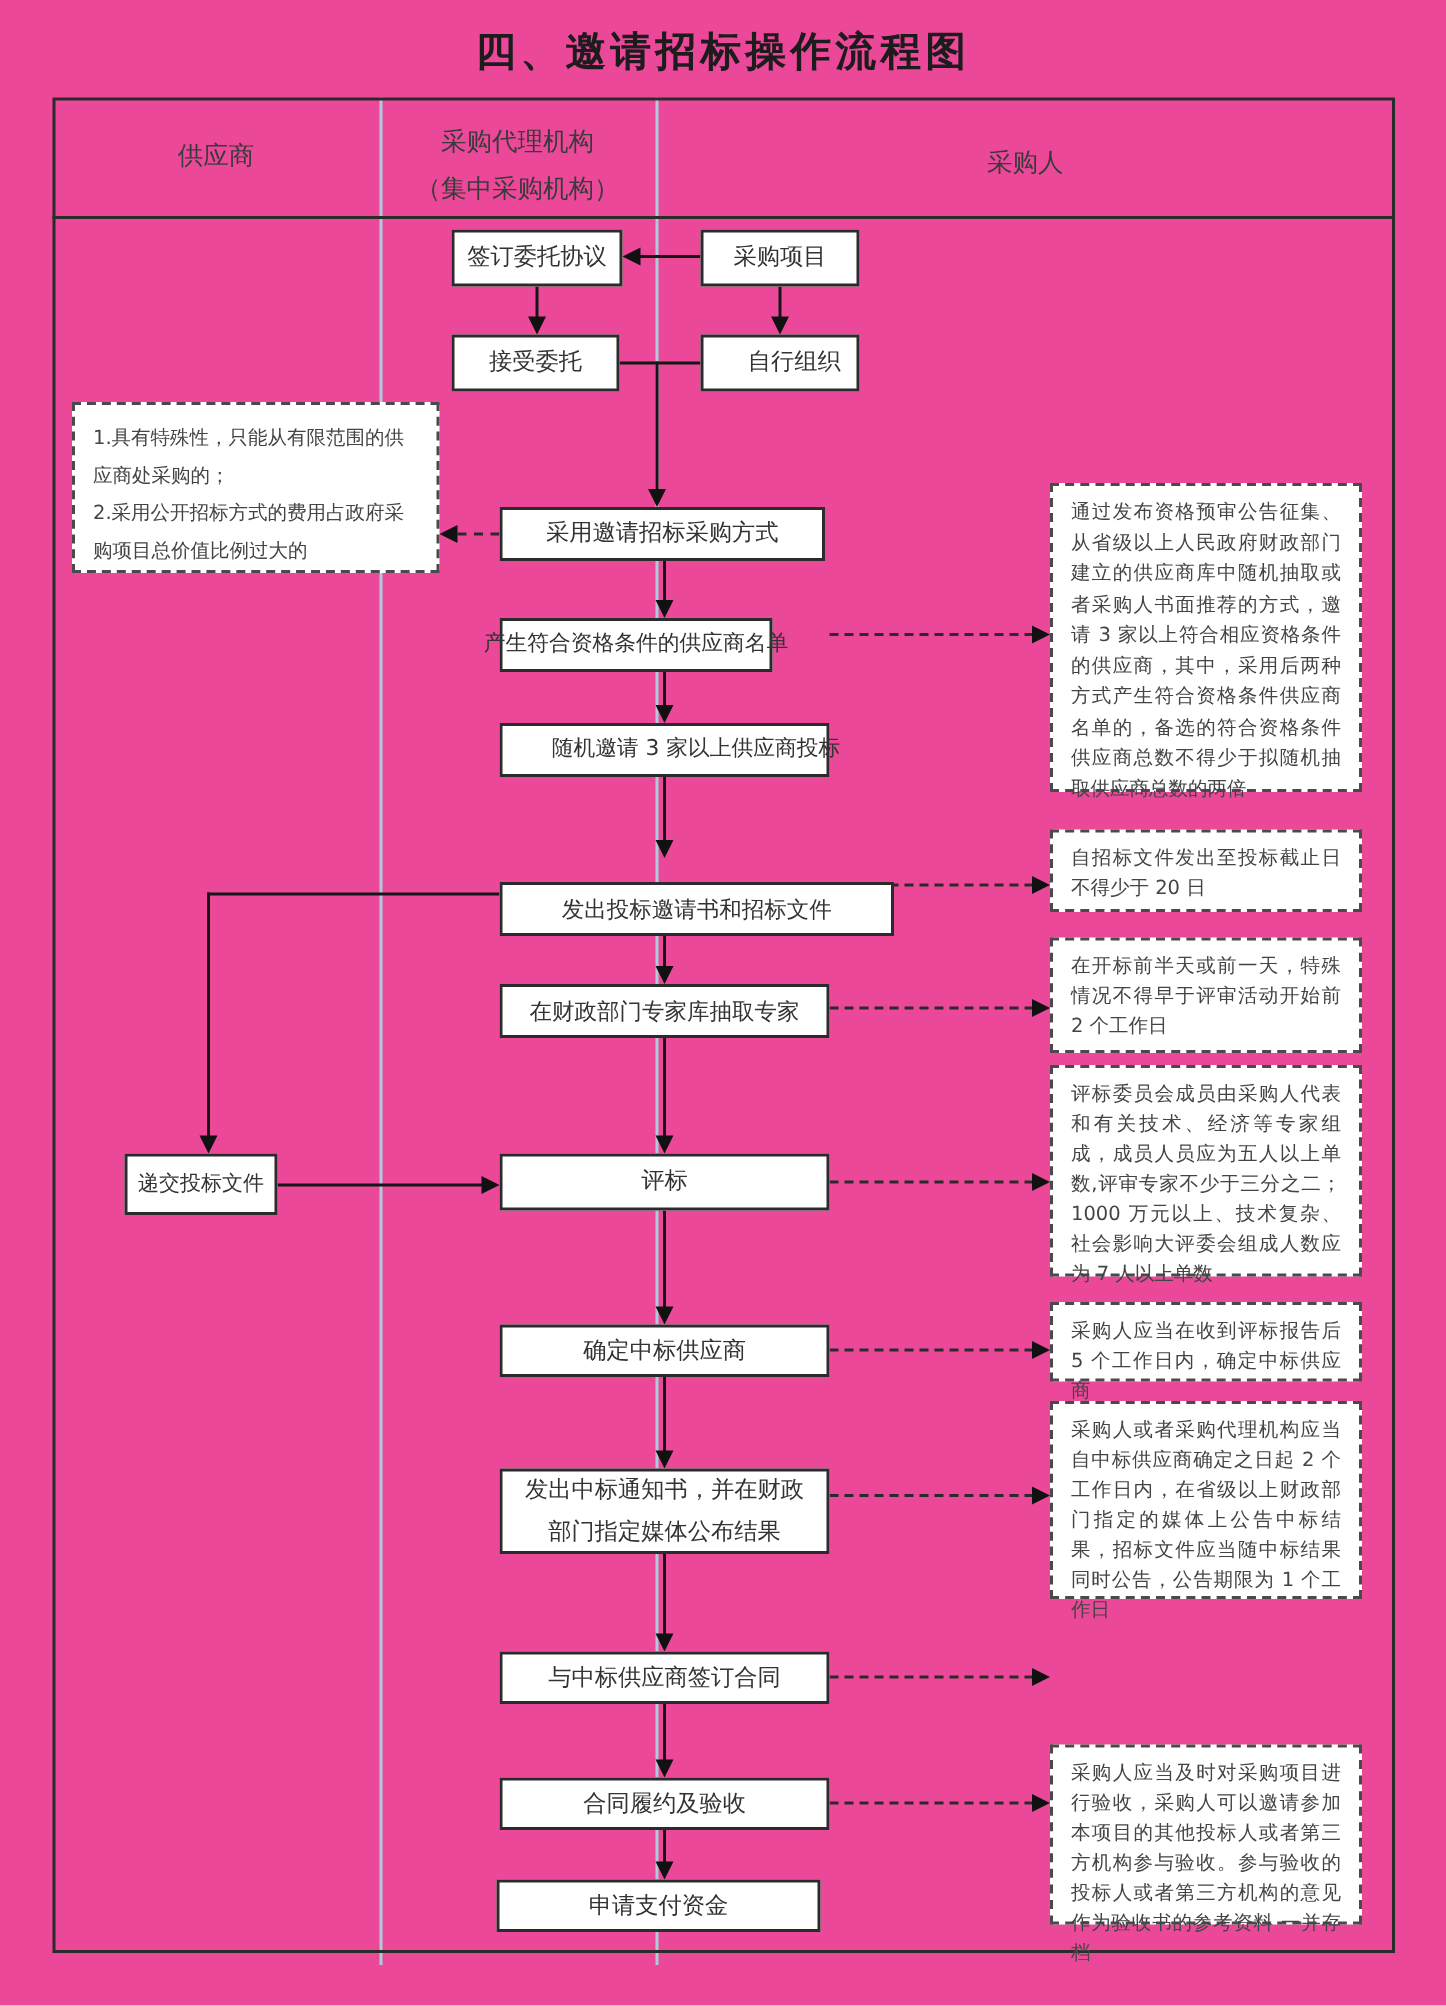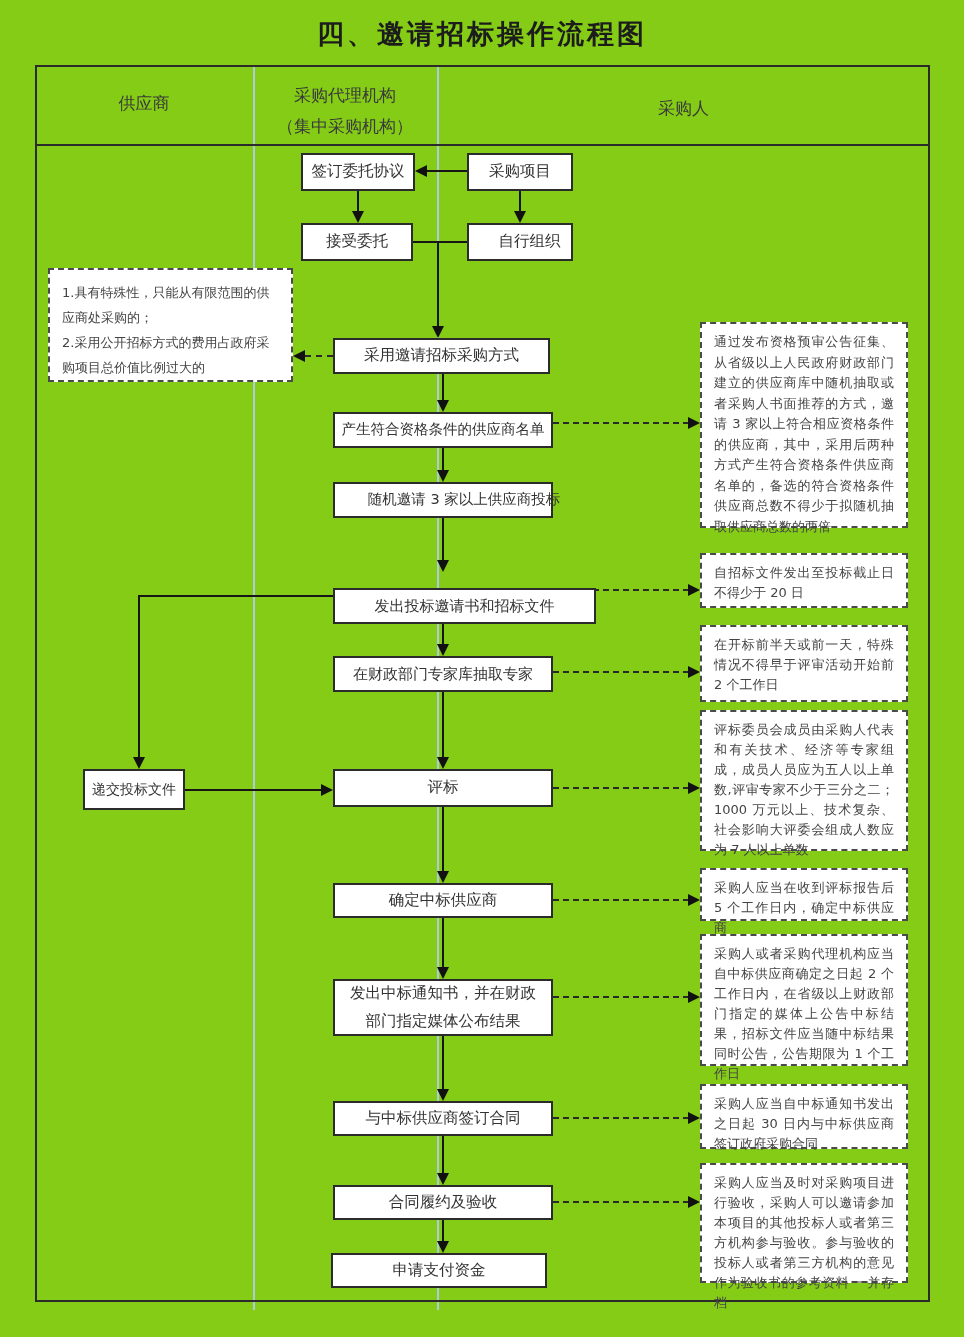--- a/index.html
+++ b/index.html
@@ -1,17 +1,17 @@
 <!DOCTYPE html>
 <html><head>
 <meta charset="utf-8">
 <style>
   html,body{margin:0;padding:0;background:#ffffff;}
   body{width:964px;height:1337px;font-family:"DejaVu Sans","Liberation Sans",sans-serif;color:#333;}
-  .stage{position:relative;width:964px;height:1337px;background:#84cc16;overflow:hidden;}
+  .stage{position:relative;width:964px;height:1337px;background:#ec4899;overflow:hidden;}
   .title{position:absolute;left:0;top:16px;width:964px;text-align:center;font-size:27px;font-weight:bold;color:#1c1c1c;letter-spacing:3px;}
   .outer{position:absolute;left:35px;top:65px;width:891px;height:1233px;border:2px solid #2b2b2b;background:transparent;z-index:1;}
   .hline-sep{position:absolute;left:35px;top:144px;width:895px;border-top:2px solid #2b2b2b;z-index:1;}
   .bluev{position:absolute;top:65px;width:2px;height:1245px;background:#aecbdd;z-index:0;}
   .colhead{position:absolute;text-align:center;font-size:17px;color:#3a3a3a;z-index:2;}
   .fb{position:absolute;border:2px solid #2b2b2b;background:#fff;display:flex;align-items:center;justify-content:center;text-align:center;font-size:15.5px;color:#333;z-index:3;box-sizing:border-box;padding:0 6px;line-height:1.75;}
   .nowrap{white-space:nowrap;}
   .note{position:absolute;border:2px dashed #4a4a4a;background:#fff;box-sizing:border-box;font-size:13px;line-height:20px;color:#444;padding:8px 12px;z-index:3;text-align:justify;}
   .lnote{position:absolute;border:2px dashed #4a4a4a;background:#fff;box-sizing:border-box;font-size:13px;line-height:25px;color:#444;padding:10px 12px;z-index:3;}
   .lv{position:absolute;width:0;border-left:2px solid #161616;z-index:2;}
@@ -39,21 +39,21 @@
     <div>（集中采购机构）</div>
   </div>
   <div class="colhead" style="left:437px;top:97px;width:493px;">采购人</div>
 
   <div class="fb nowrap" style="left:301px;top:153px;width:114px;height:38px;">签订委托协议</div>
   <div class="fb nowrap" style="left:467px;top:153px;width:106px;height:38px;">采购项目</div>
   <div class="fb nowrap" style="left:301px;top:223px;width:112px;height:38px;">接受委托</div>
   <div class="fb nowrap" style="left:467px;top:223px;width:106px;height:38px;padding-left:25px;">自行组织</div>
 
   <div class="fb nowrap" style="left:333px;top:338px;width:217px;height:36px;text-align:center;">采用邀请招标采购方式</div>
-  <div class="fb nowrap" style="left:333px;top:412px;width:220px;height:36px;font-size:14.5px;">产生符合资格条件的供应商名单</div>
+  <div class="fb nowrap" style="left:333px;top:412px;width:182px;height:36px;font-size:14.5px;">产生符合资格条件的供应商名单</div>
   <div class="fb nowrap" style="left:333px;top:482px;width:220px;height:36px;font-size:14.5px;padding-left:48px;">随机邀请 3 家以上供应商投标</div>
   <div class="fb nowrap" style="left:333px;top:572px;width:263px;height:36px;font-size:15px;margin-top:16px;">发出投标邀请书和招标文件</div>
   <div class="fb nowrap" style="left:333px;top:656px;width:220px;height:36px;font-size:15px;">在财政部门专家库抽取专家</div>
   <div class="fb nowrap" style="left:333px;top:769px;width:220px;height:38px;">评标</div>
   <div class="fb nowrap" style="left:333px;top:883px;width:220px;height:35px;">确定中标供应商</div>
   <div class="fb" style="left:333px;top:979px;width:220px;height:57px;padding:0 12px;">发出中标通知书，并在财政部门指定媒体公布结果</div>
   <div class="fb nowrap" style="left:333px;top:1101px;width:220px;height:35px;">与中标供应商签订合同</div>
   <div class="fb nowrap" style="left:333px;top:1185px;width:220px;height:35px;">合同履约及验收</div>
   <div class="fb nowrap" style="left:331px;top:1253px;width:216px;height:35px;">申请支付资金</div>
 
@@ -63,21 +63,20 @@
     <div>1.具有特殊性，只能从有限范围的供应商处采购的；</div>
     <div>2.采用公开招标方式的费用占政府采购项目总价值比例过大的</div>
   </div>
 
   <div class="note" style="left:700px;top:322px;width:208px;height:206px;line-height:20.5px;">通过发布资格预审公告征集、从省级以上人民政府财政部门建立的供应商库中随机抽取或者采购人书面推荐的方式，邀请 3 家以上符合相应资格条件的供应商，其中，采用后两种方式产生符合资格条件供应商名单的，备选的符合资格条件供应商总数不得少于拟随机抽取供应商总数的两倍</div>
   <div class="note" style="left:700px;top:553px;width:208px;height:55px;">自招标文件发出至投标截止日不得少于 20 日</div>
   <div class="note" style="left:700px;top:625px;width:208px;height:77px;">在开标前半天或前一天，特殊情况不得早于评审活动开始前 2 个工作日</div>
   <div class="note" style="left:700px;top:710px;width:208px;height:141px;">评标委员会成员由采购人代表和有关技术、经济等专家组成，成员人员应为五人以上单数,评审专家不少于三分之二；1000 万元以上、技术复杂、社会影响大评委会组成人数应为 7 人以上单数</div>
   <div class="note" style="left:700px;top:868px;width:208px;height:53px;">采购人应当在收到评标报告后 5 个工作日内，确定中标供应商</div>
   <div class="note" style="left:700px;top:934px;width:208px;height:132px;">采购人或者采购代理机构应当自中标供应商确定之日起 2 个工作日内，在省级以上财政部门指定的媒体上公告中标结果，招标文件应当随中标结果同时公告，公告期限为 1 个工作日</div>
-  <div class="note" style="left:700px;top:1084px;width:208px;height:65px;">采购人应当自中标通知书发出之日起 30 日内与中标供应商签订政府采购合同</div>
   <div class="note" style="left:700px;top:1163px;width:208px;height:120px;">采购人应当及时对采购项目进行验收，采购人可以邀请参加本项目的其他投标人或者第三方机构参与验收。参与验收的投标人或者第三方机构的意见作为验收书的参考资料 一并存档</div>
 
   <div class="lh" style="left:426px;top:170px;width:41px;"></div>
   <div class="al" style="left:415px;top:165px;"></div>
 
   <div class="lv" style="left:357px;top:191px;height:22px;"></div>
   <div class="ad" style="left:352px;top:211px;"></div>
 
   <div class="lv" style="left:519px;top:191px;height:22px;"></div>
   <div class="ad" style="left:514px;top:211px;"></div>

